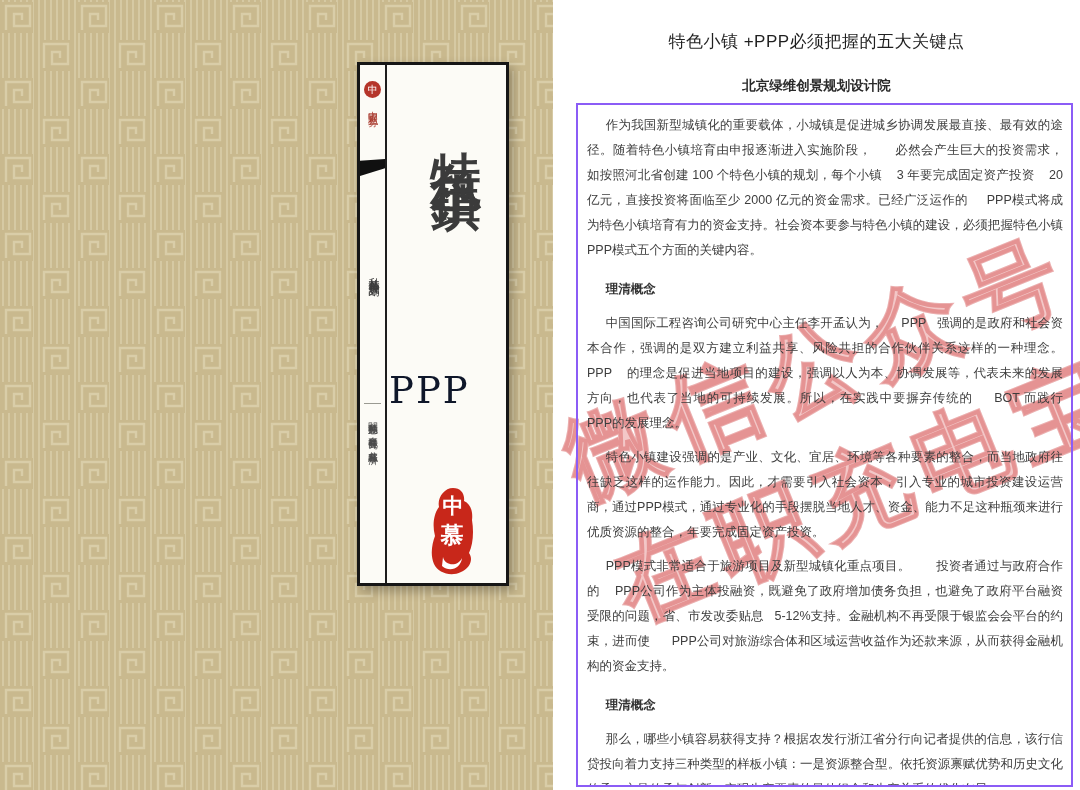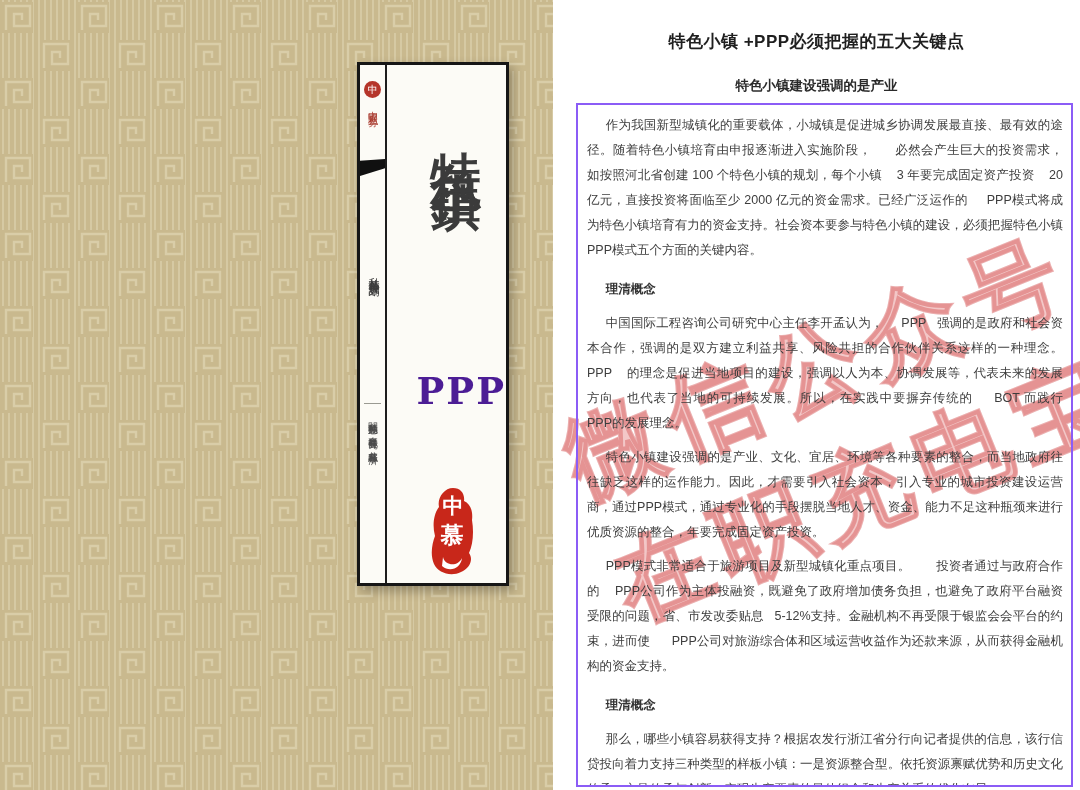--- a/index.html
+++ b/index.html
@@ -30,28 +30,28 @@
                font-family:"DejaVu Serif", serif; }
   .spine-divider { position:absolute; top:338px; left:4px; right:4px; height:1px; background:#9a9a92; }
   .spine-bottom { position:absolute; top:350px; left:50%; transform:translateX(-50%);
                   writing-mode:vertical-rl; text-orientation:upright; white-space:pre-wrap;
                   font-size:9.5px; letter-spacing:0.5px; color:#4a4a4a;
                   font-family:"DejaVu Serif", serif; }
   .cover-title { position:absolute; left:63px; top:46px;
                  writing-mode:vertical-rl; text-orientation:upright;
                  font-size:50px; letter-spacing:11px; color:#3b3b3b; font-weight:600;
                  font-family:"DejaVu Serif", serif; }
-  .cover-ppp { position:absolute; left:29px; right:0; top:304px; text-align:right;
-               font-size:37px; font-weight:bold; letter-spacing:2px; color:#4c1d95;
+  .cover-ppp { position:absolute; left:29px; right:0; top:304px; text-align:left;
+               font-size:37px; font-weight:normal; letter-spacing:2px; color:#0f172a;
                font-family:"DejaVu Serif", serif; }
   .seal { position:absolute; left:68px; top:422px; width:50px; height:92px; }
 
   
   .article { position:relative; width:527px; height:790px; background:#ffffff; overflow:hidden; }
-  .article-title { padding-top:30px; text-align:center; font-size:17px; font-weight:bold;
+  .article-title { padding-top:30px; text-align:center; font-size:17px; font-weight:normal;
                    color:#1f1f1f; letter-spacing:0.5px; position:relative; z-index:2; }
   .article-subtitle { margin-top:24px; text-align:center; font-size:13.5px; font-weight:bold;
                       color:#2a2a2a; position:relative; z-index:2; }
   .body-box { position:absolute; left:23px; right:7px; top:103px; bottom:3px;
               border:2px solid #8b5cf6; padding:8px 8px 0 9px; z-index:2; overflow:hidden; }
   .body-p, .body-h { font-size:12.5px; line-height:25px; color:#3d3d3d;
                      text-indent:1.5em; white-space:pre-wrap; margin-bottom:9px;
                      text-align:justify; }
   .body-h { font-weight:bold; color:#333; margin-top:14px; }
 
@@ -102,21 +102,21 @@
     </div>
   </div>
 
   <div class="article">
     <div class="watermark">
       <div>微信公众号</div>
       <div>在职充电宝</div>
     </div>
 
     <div class="article-title">特色小镇 +PPP必须把握的五大关键点</div>
-    <div class="article-subtitle">特色小镇建设强调的是产业</div>
+    <div class="article-subtitle">北京绿维创景规划设计院</div>
 
     <div class="body-box">
       <p class="body-p">作为我国新型城镇化的重要载体，小城镇是促进城乡协调发展最直接、最有效的途径。随着特色小镇培育由申报逐渐进入实施阶段，      必然会产生巨大的投资需求，     如按照河北省创建 100 个特色小镇的规划，每个小镇    3 年要完成固定资产投资    20 亿元，直接投资将面临至少 2000 亿元的资金需求。已经广泛运作的     PPP模式将成为特色小镇培育有力的资金支持。社会资本要参与特色小镇的建设，必须把握特色小镇       PPP模式五个方面的关键内容。</p>
       <p class="body-h">理清概念</p>
       <p class="body-p">中国国际工程咨询公司研究中心主任李开孟认为，     PPP   强调的是政府和社会资本合作，强调的是双方建立利益共享、风险共担的合作伙伴关系这样的一种理念。      PPP    的理念是促进当地项目的建设，强调以人为本、协调发展等，代表未来的发展方向，也代表了当地的可持续发展。所以，在实践中要摒弃传统的     BOT 而践行  PPP的发展理念。</p>
       <p class="body-p">特色小镇建设强调的是产业、文化、宜居、环境等各种要素的整合，而当地政府往往缺乏这样的运作能力。因此，才需要引入社会资本，引入专业的城市投资建设运营商，通过PPP模式，通过专业化的手段摆脱当地人才、资金、能力不足这种瓶颈来进行优质资源的整合，年要完成固定资产投资。</p>
       <p class="body-p">PPP模式非常适合于旅游项目及新型城镇化重点项目。       投资者通过与政府合作的    PPP公司作为主体投融资，既避免了政府增加债务负担，也避免了政府平台融资受限的问题，省、市发改委贴息   5-12%支持。金融机构不再受限于银监会会平台的约束，进而使      PPP公司对旅游综合体和区域运营收益作为还款来源，从而获得金融机构的资金支持。</p>
       <p class="body-h">理清概念</p>
       <p class="body-p">那么，哪些小镇容易获得支持？根据农发行浙江省分行向记者提供的信息，该行信贷投向着力支持三种类型的样板小镇：一是资源整合型。依托资源禀赋优势和历史文化传承，立足传承与创新，实现生产要素的最佳组合和生产关系的优化布局。</p>
     </div>

